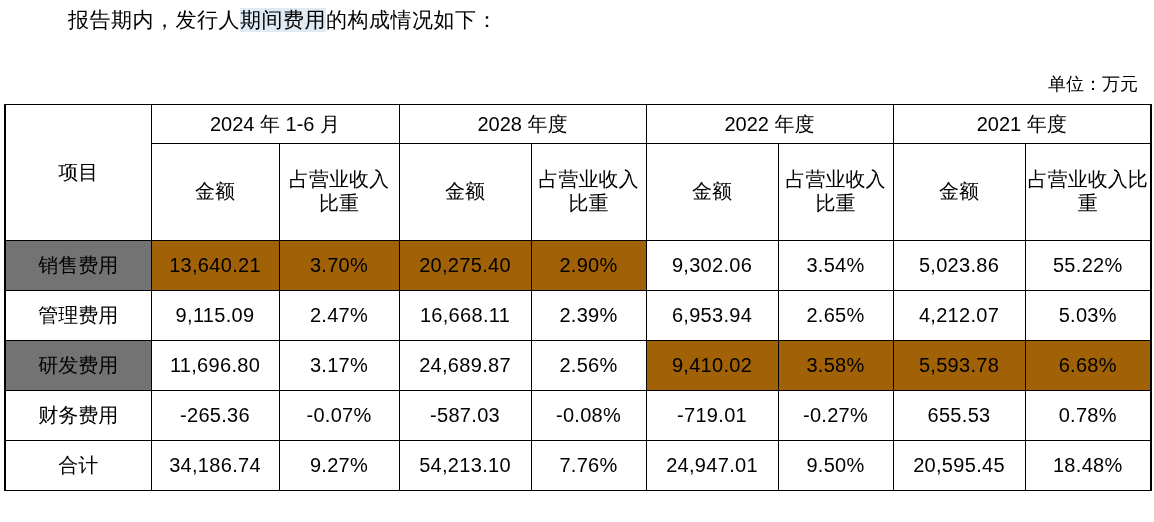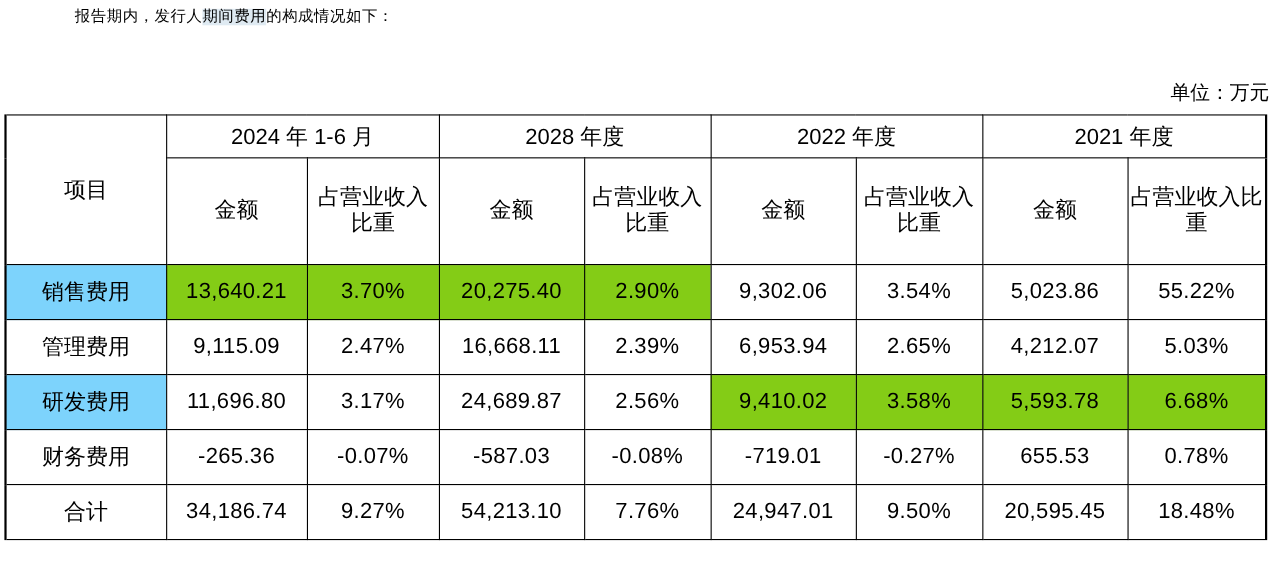--- a/index.html
+++ b/index.html
@@ -17,31 +17,31 @@
   }
   .page {
     width: 1154px;
     height: 522px;
     position: relative;
   }
   .intro {
     position: absolute;
     top: 6px;
     left: 68px;
-    font-size: 14px;
+    font-size: 21px;
     letter-spacing: 0.5px;
     white-space: nowrap;
   }
   .intro .hl {
     background: #dfeaf2;
   }
   .unit {
     position: absolute;
     top: 72px;
-    right: 0;
+    right: 16px;
     font-size: 18px;
   }
   table.fin {
     position: absolute;
     top: 104px;
     left: 4px;
     width: 1146px;
     border-collapse: collapse;
     table-layout: fixed;
   }
@@ -80,24 +80,24 @@
     font-size: 20px;
   }
   .bold {
     font-weight: bold;
   }
   .sum-row td {
     font-weight: bold;
     border-top-width: 2px;
   }
   .hl-cell {
-    background: #84cc16;
+    background: #a16207;
   }
   .row-hl-label {
-    background: #7dd3fc;
+    background: #737373;
   }
   .num {
     letter-spacing: 0.3px;
   }
   .thickbottom { border-bottom-width: 2px; }
   .thicktop { border-top-width: 2px; }
   .sep-strong { border-left-width: 2px; }
 </style>
 </head>
 <body>

